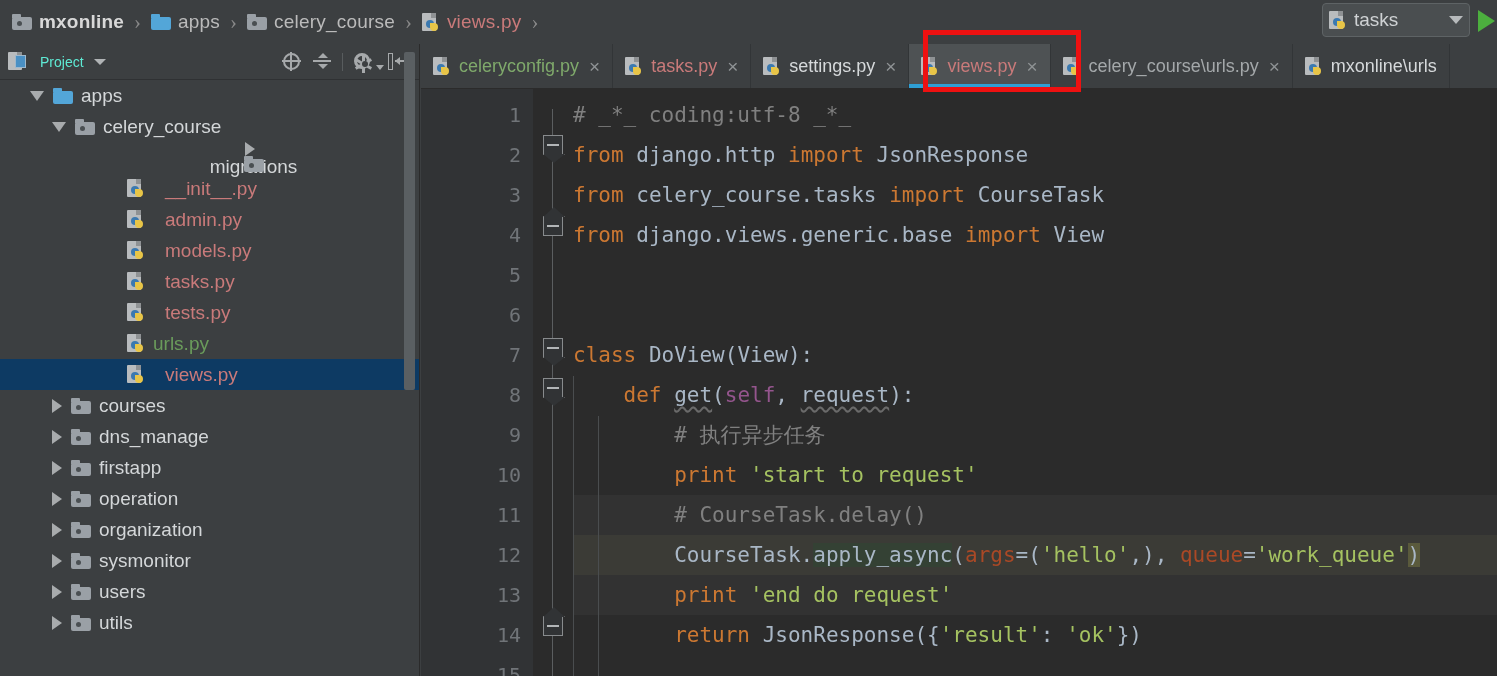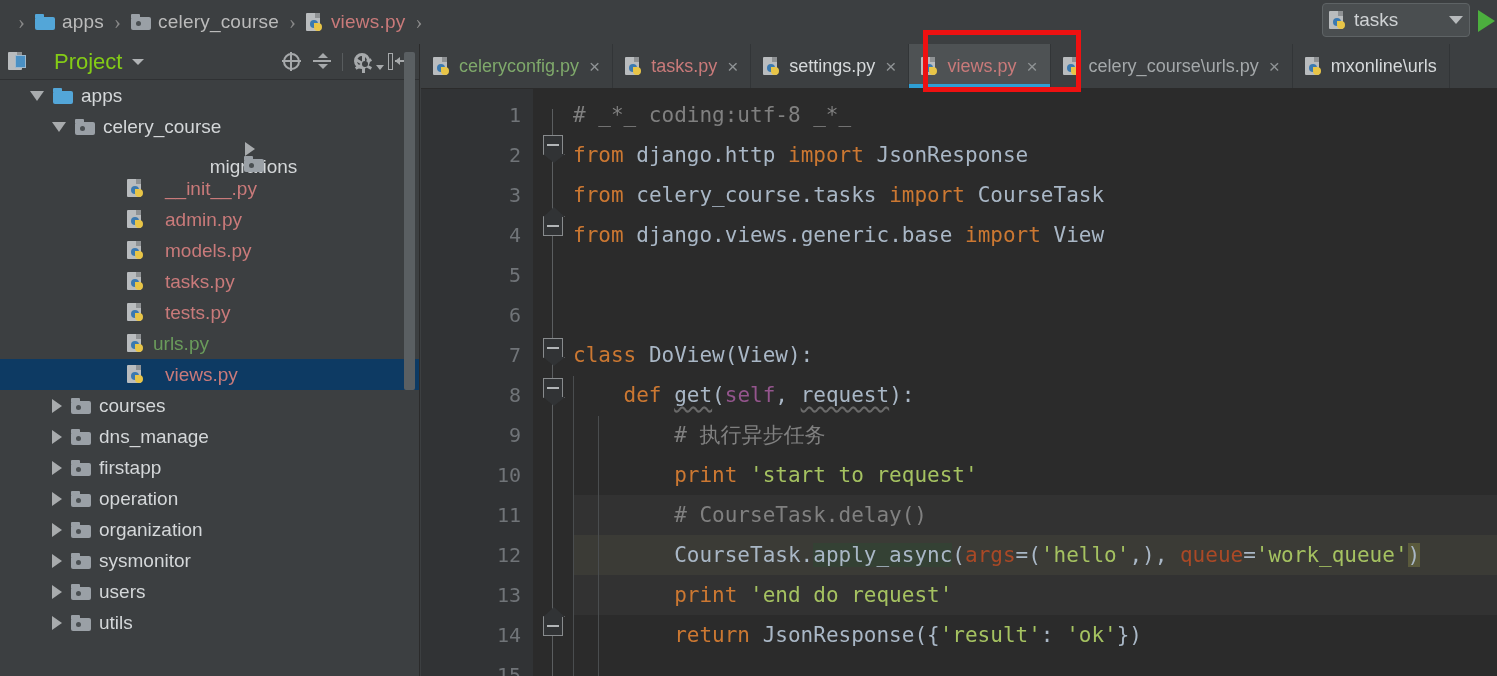--- a/index.html
+++ b/index.html
@@ -77,21 +77,21 @@
 
   
   #project-panel {
     position:absolute; left:0; top:44px; width:420px; height:632px;
     background:#3c3f41; border-right:1px solid #2b2b2b;
   }
   #project-header {
     height:36px; display:flex; align-items:center; padding-left:8px;
     border-bottom:1px solid #2f3133;
   }
-  #project-header .ptitle { font-size:22px; color:#84cc16; margin-left:26px; }
+  #project-header .ptitle { font-size:14px; color:#5eead4; margin-left:12px; }
   #project-header .caret-sm {
     width:0;height:0;border-left:6px solid transparent;border-right:6px solid transparent;
     border-top:6px solid #b0b3b5; margin-left:10px;
   }
   .panel-icons { margin-left:auto; display:flex; align-items:center; gap:10px; padding-right:12px; }
   .pi { width:20px;height:20px;position:relative;opacity:.85; }
 
   
   .ico-target { border:2px solid #b9bcbe; border-radius:50%; width:17px; height:17px; }
   .ico-target::before, .ico-target::after {
@@ -241,20 +241,26 @@
   .squiggle {
     text-decoration: underline wavy #6a6a6a; text-underline-offset: 4px;
   }
 </style>
 </head>
 <body>
 
 <div id="navbar">
   <div id="crumbs">
 
+    <div class="crumb bold">
+      <span class="ico-folder gray">
+          <span class="dot"></span>
+        </span>
+      <span class="crumb-label">mxonline</span>
+    </div>
     <span class="crumb-sep">›</span>
 
     <div class="crumb">
       <span class="ico-folder blue"></span>
       <span class="crumb-label">apps</span>
     </div>
     <span class="crumb-sep">›</span>
 
     <div class="crumb">
       <span class="ico-folder gray">

